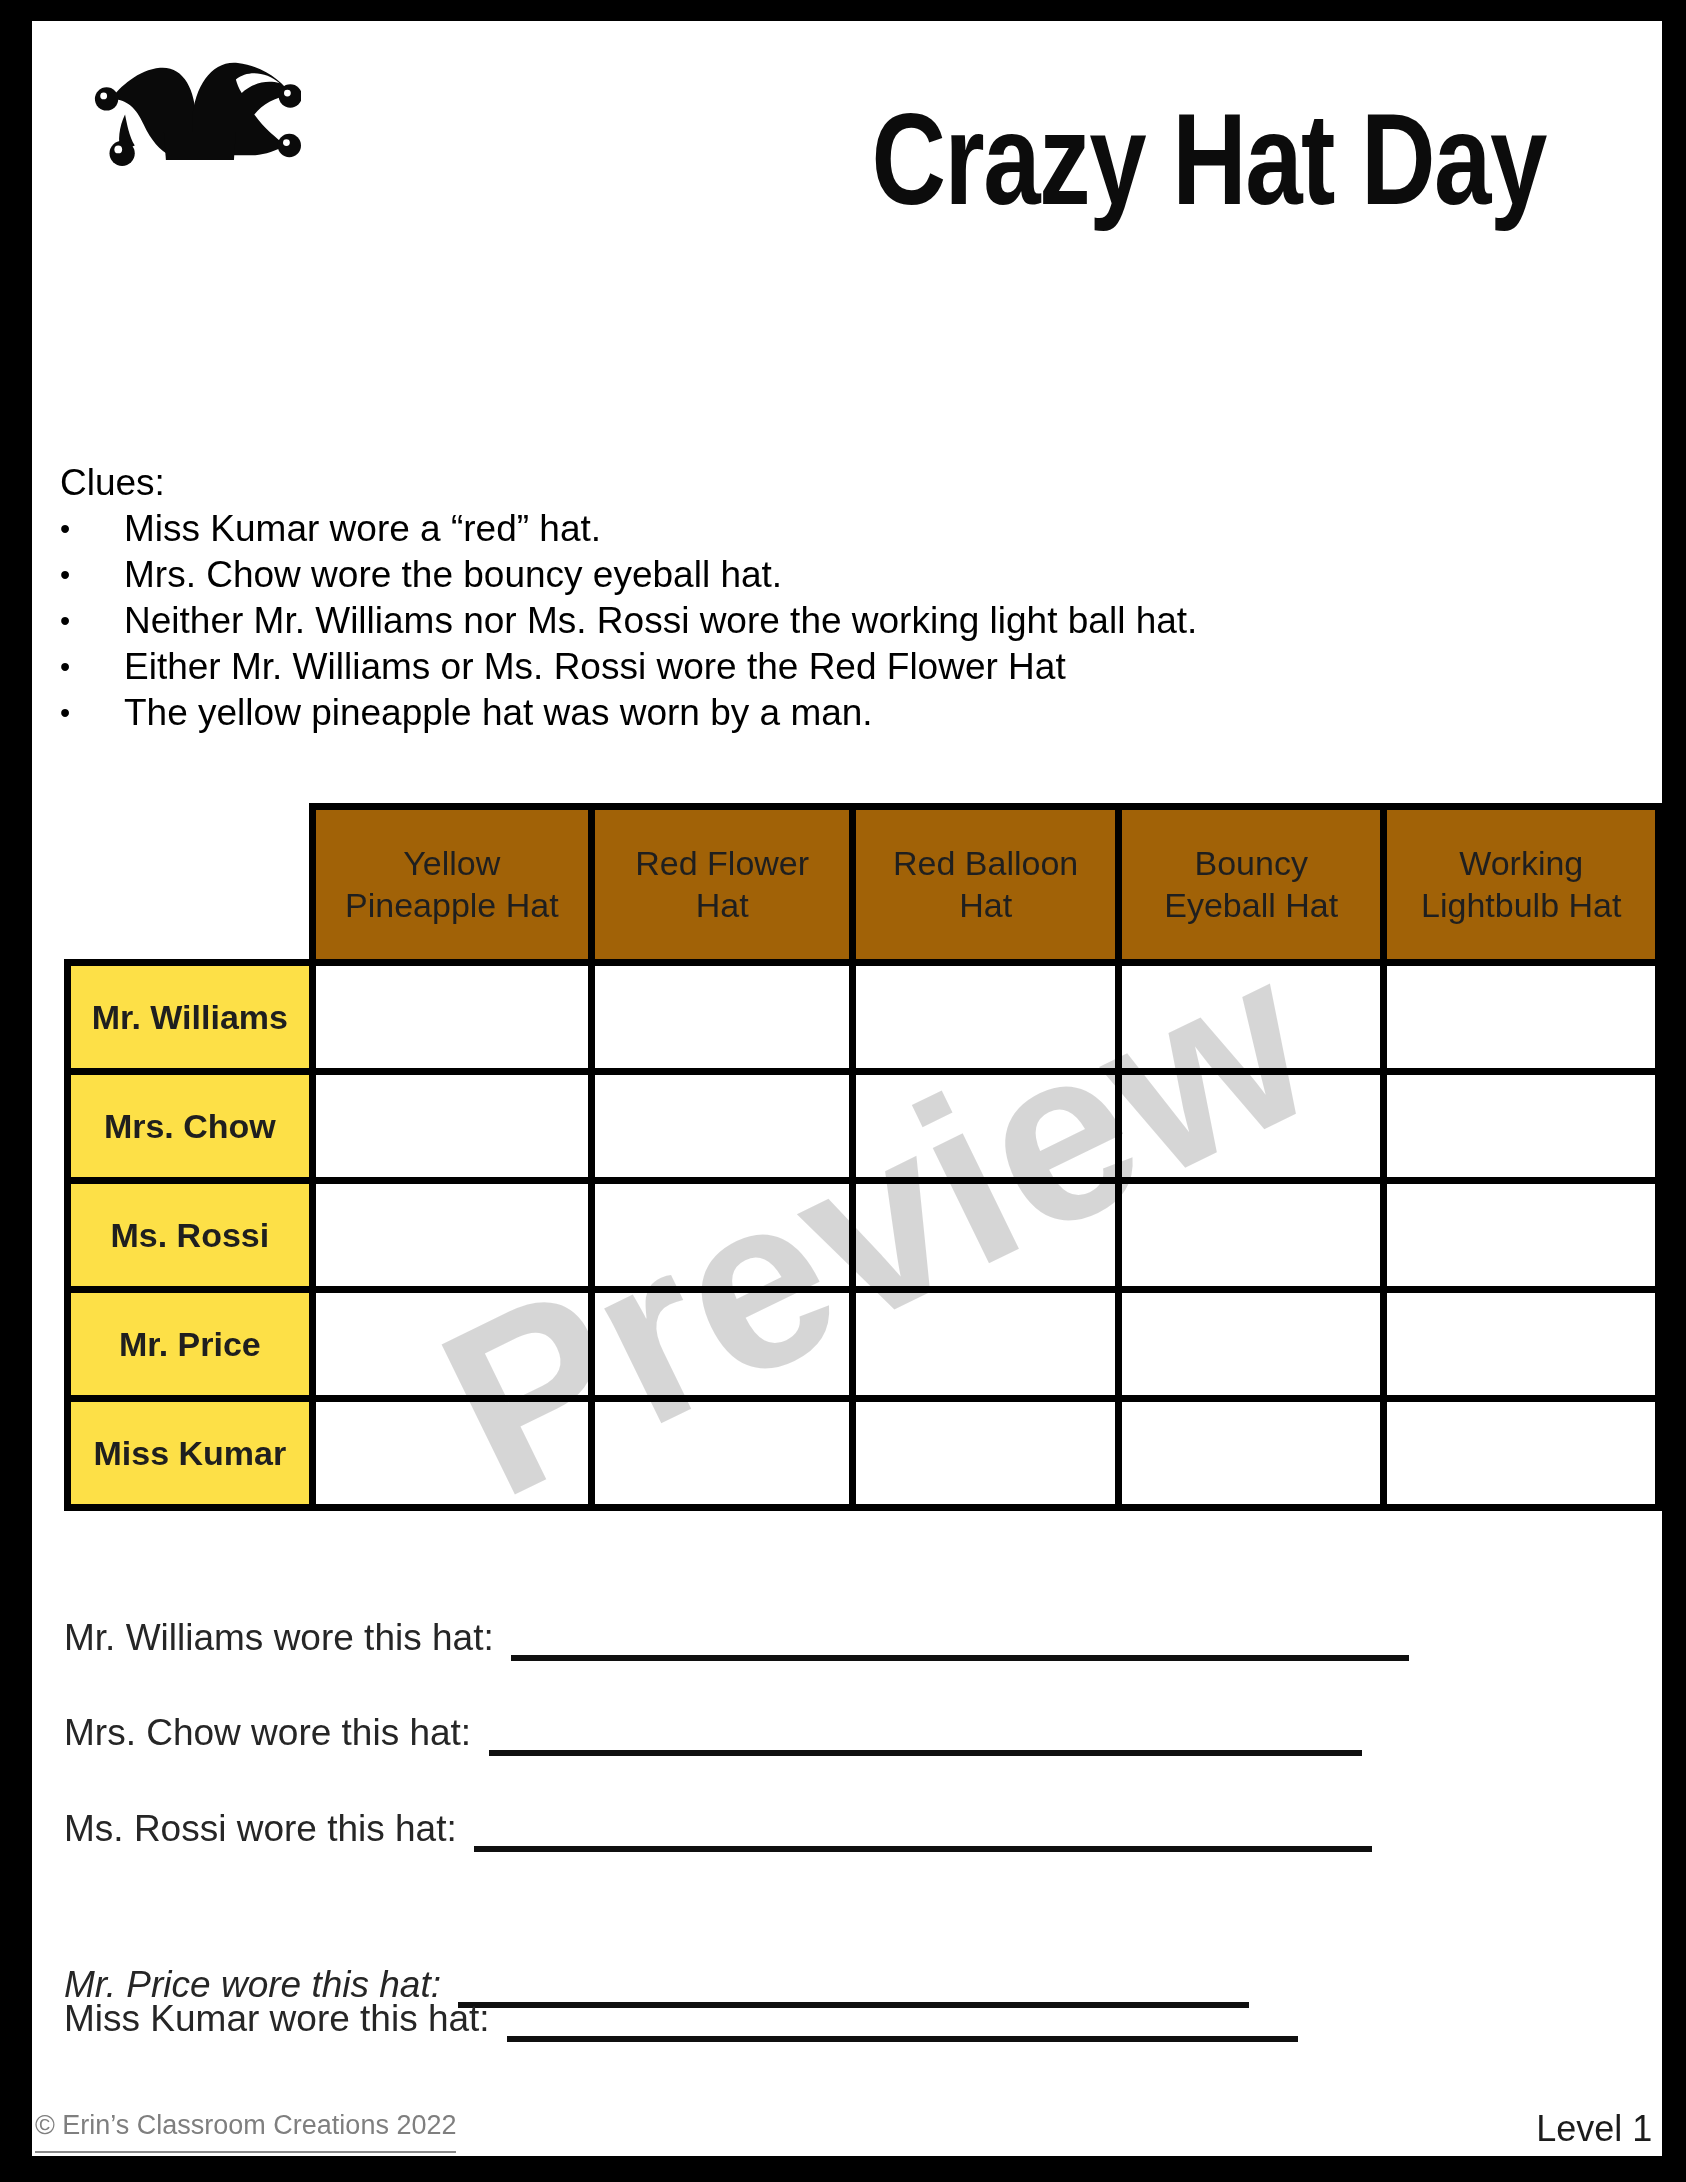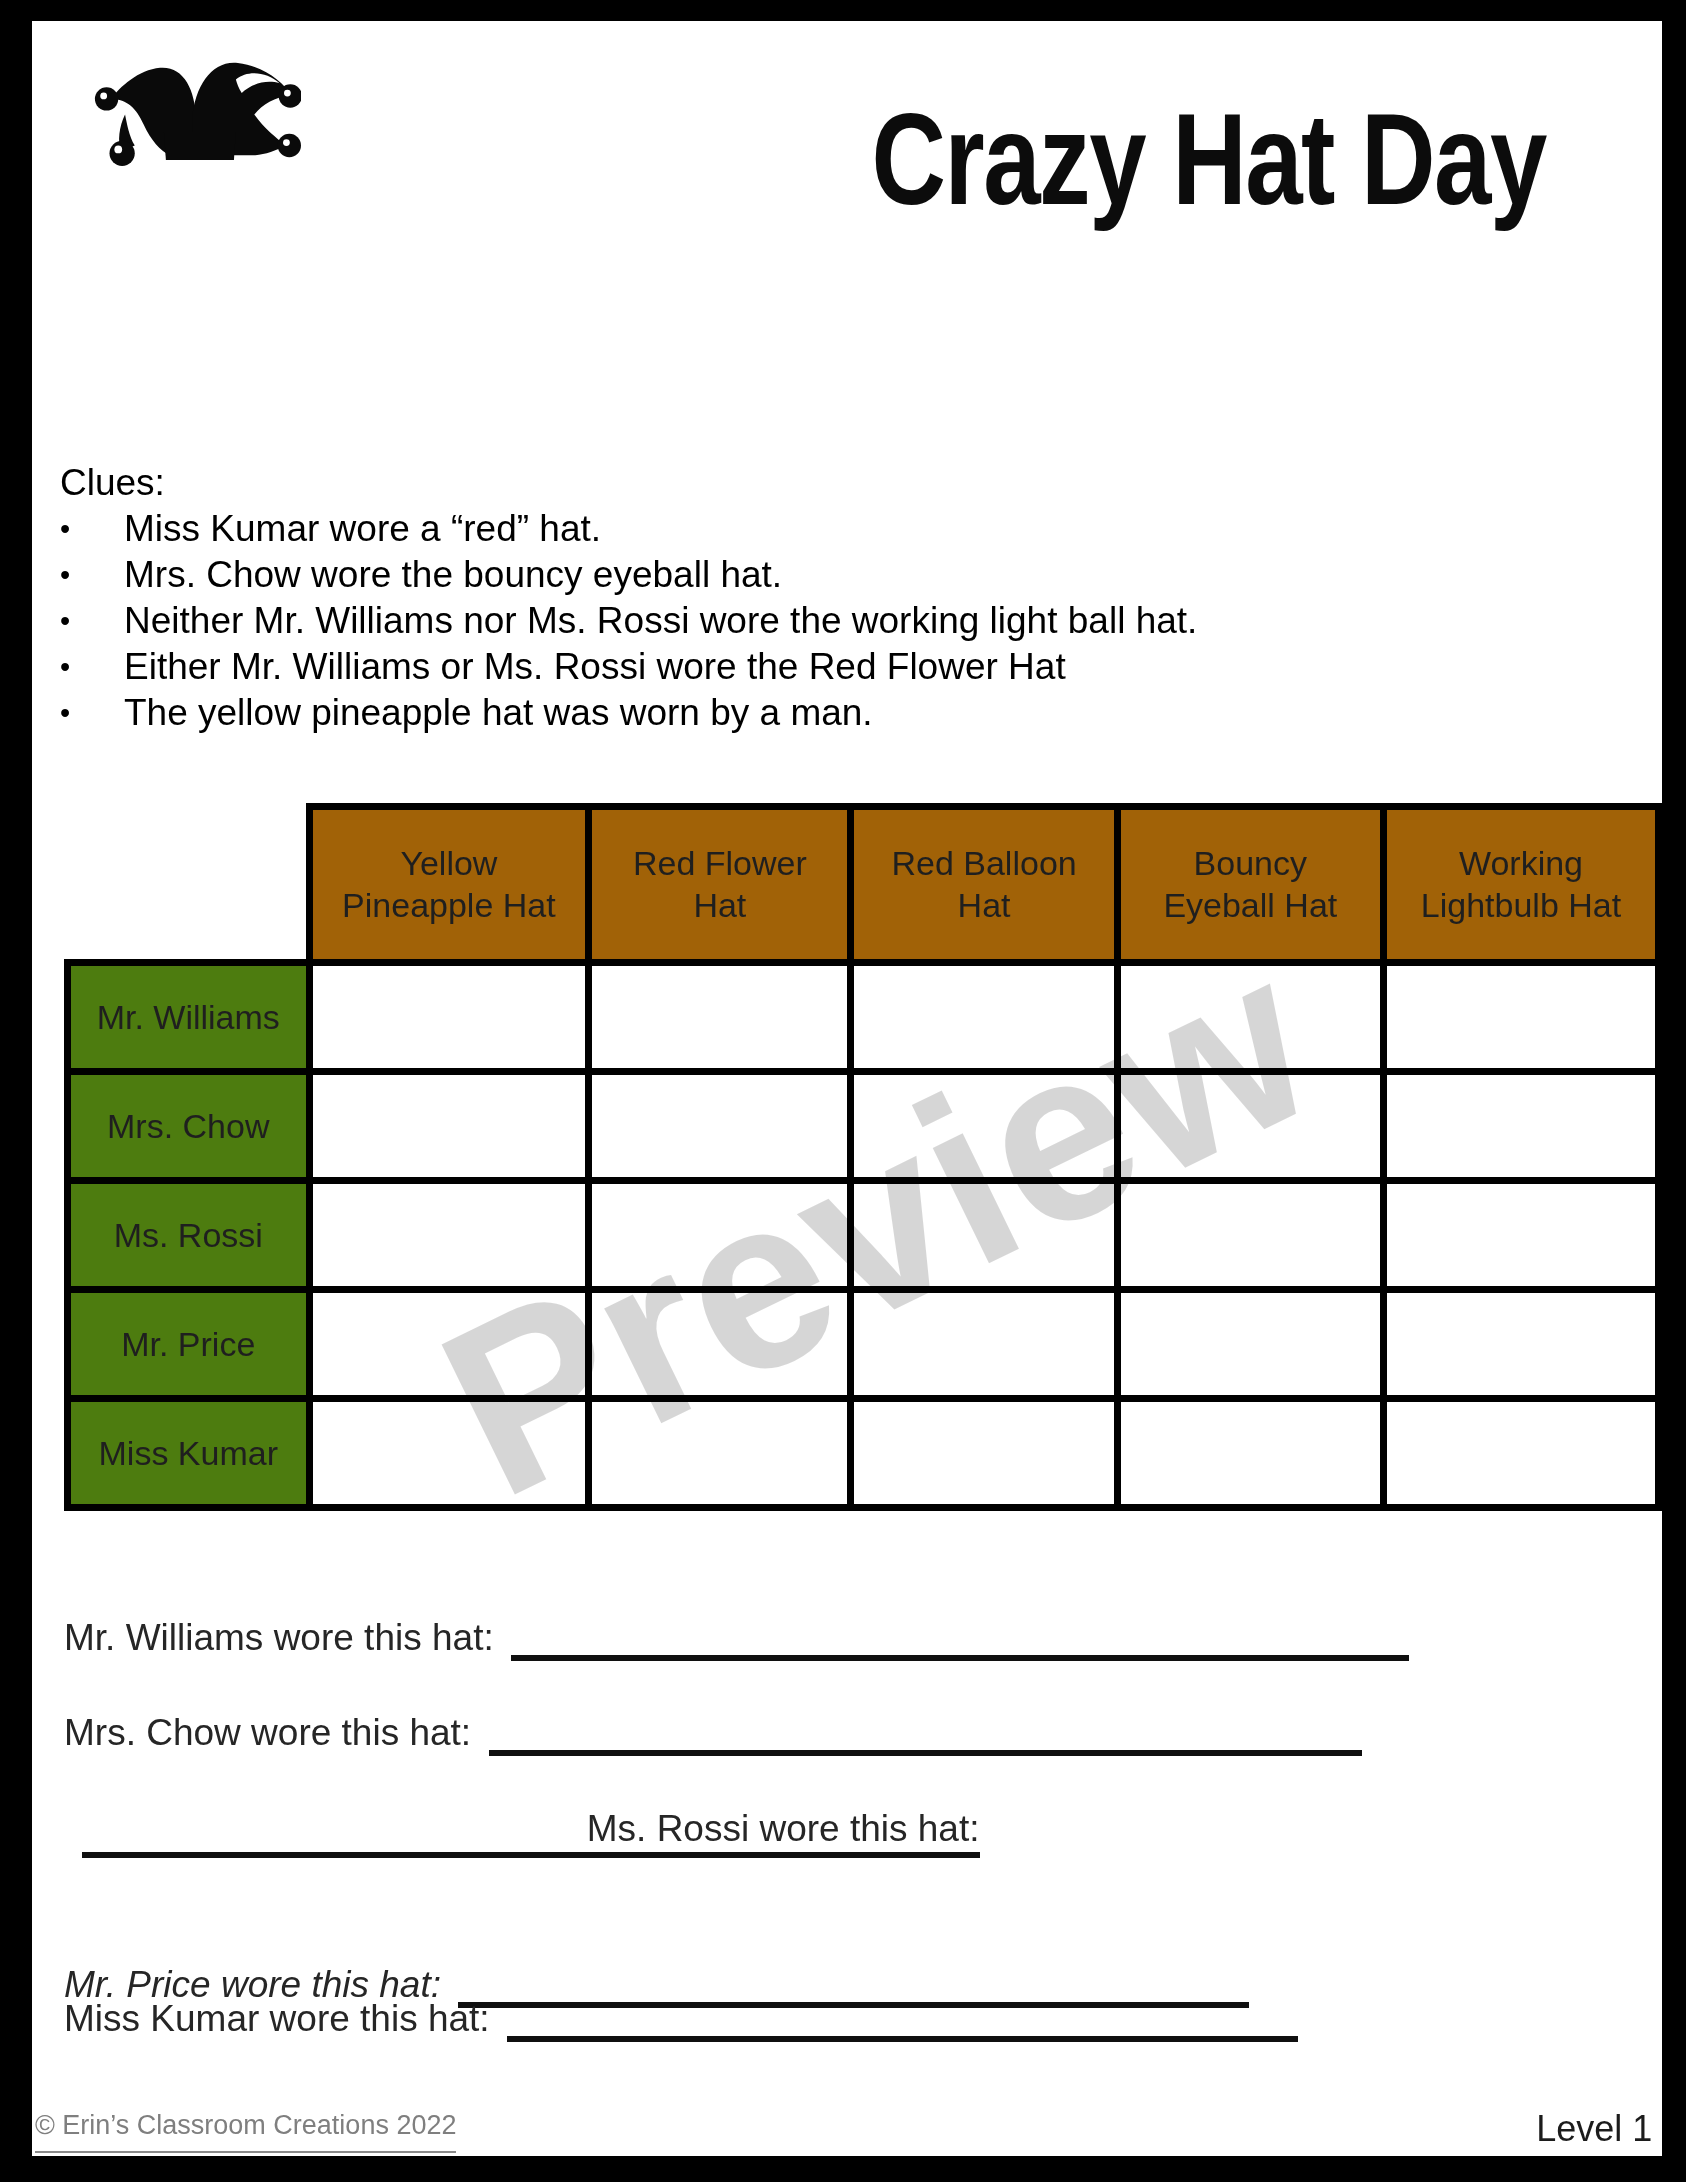--- a/index.html
+++ b/index.html
@@ -28,39 +28,39 @@
   .clue-row{display:flex;line-height:46px;}
   .clue-bullet{width:27px;margin-right:37px;font-size:29px;}
   
   table.logic{position:absolute;left:32px;top:782px;border-collapse:collapse;table-layout:fixed;border:none;}
   table.logic th, table.logic td{
     border:7.8px solid #000;padding:0;text-align:center;vertical-align:middle;
     font-size:34px;font-weight:400;color:#1f1f1f;line-height:1.22;
   }
   table.logic td.corner{border:none;background:transparent;}
   table.logic th.colhead{width:250px;background:#a16207;padding:0 29px;}
-  table.logic th.rowhead{background:#4d7c0f;}
+  table.logic th.rowhead{background:#fde047;font-weight:bold;}
   table.logic td.cell{background:#ffffff;}
   tr.hdr{height:156px;}
   tr.datarow{height:109px;}
   
   .watermark{
     position:absolute;left:281px;top:922px;width:1126px;height:563px;
     display:flex;align-items:center;justify-content:center;
     transform:rotate(-26deg);pointer-events:none;
     font-size:243px;font-weight:700;color:rgba(0,0,0,0.16);
     white-space:nowrap;z-index:5;
   }
   
   .answer-row{position:absolute;left:32px;display:flex;align-items:flex-end;height:47px;font-size:37px;color:#262626;}
   .answer-row .lbl{line-height:47px;white-space:nowrap;}
   .answer-blank{border-bottom:6.8px solid #101010;height:43px;margin-left:17.5px;}
   .ar1{top:1593px;} .ar1 .answer-blank{width:898px;}
   .ar2{top:1688px;} .ar2 .answer-blank{width:873px;}
-  .ar3{top:1784px;flex-direction:column;} .ar3 .answer-blank{width:898px;}
+  .ar3{top:1784px;} .ar3 .answer-blank{width:898px;}
   .ar4{top:1940px;font-style:italic;} .ar4 .answer-blank{width:791px;}
   .ar5{top:1974px;} .ar5 .answer-blank{width:791px;}
   
   .copyright{
     position:absolute;left:2.9px;top:2088px;font-size:27px;color:#7f7f7f;
     border-bottom:2.9px solid #8a8a8a;padding-bottom:9px;line-height:33px;
   }
   .level{position:absolute;right:9.7px;top:2086px;font-size:36px;color:#1c1c1c;line-height:43px;}
 </style>
 </head>

